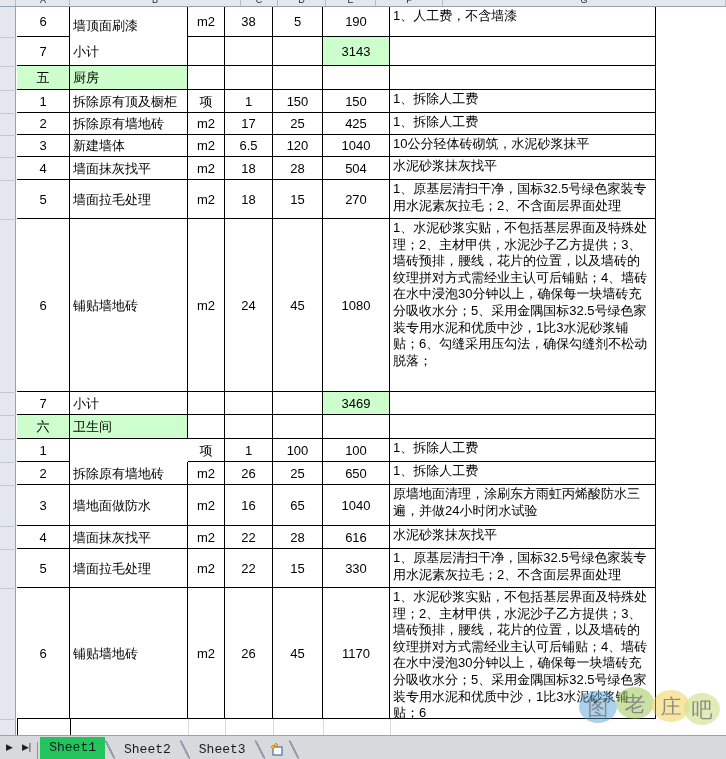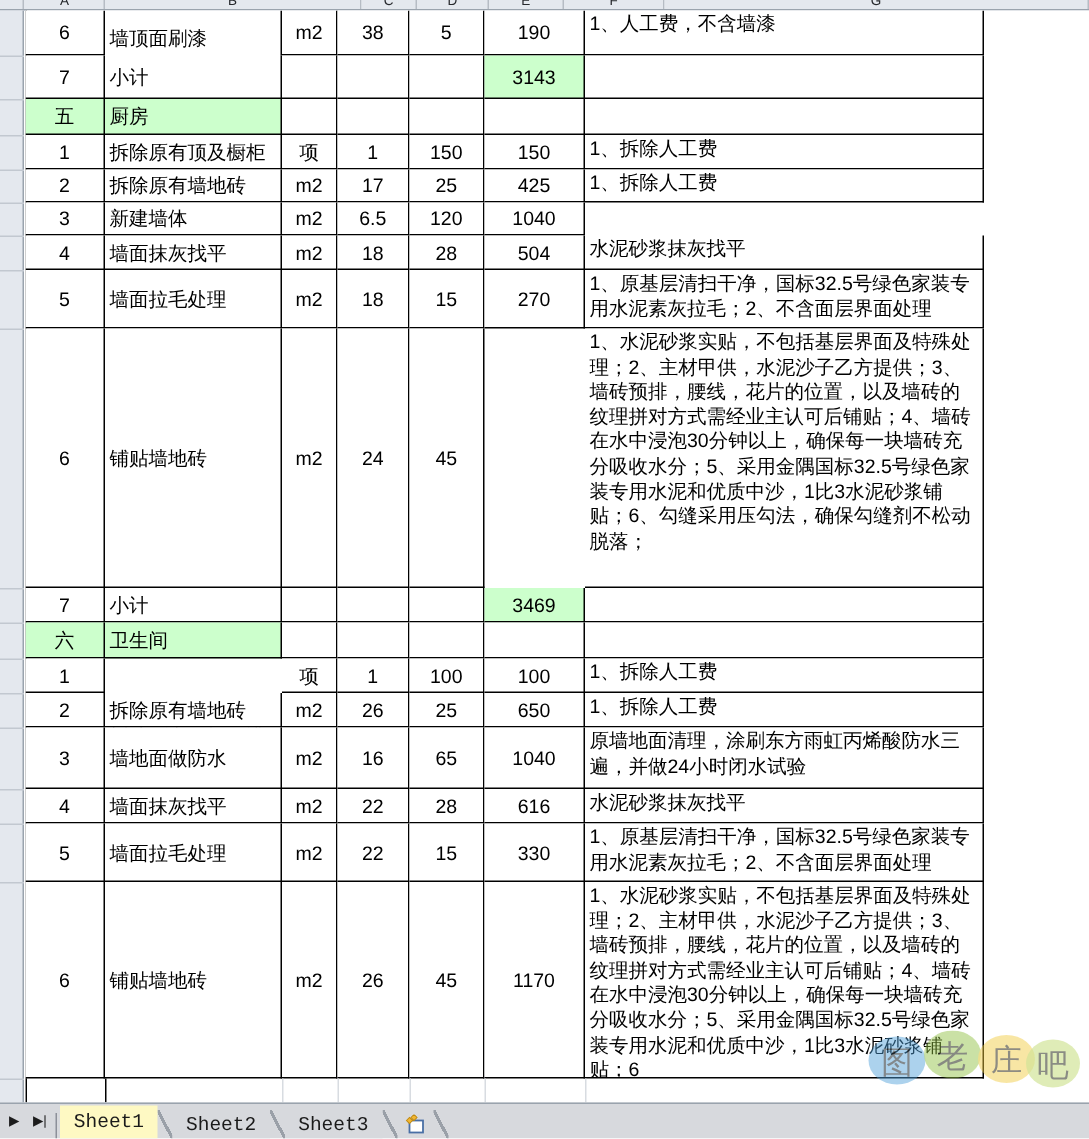--- a/index.html
+++ b/index.html
@@ -145,21 +145,21 @@
     height: 19px;
     line-height: 19px;
     padding: 0 9px 0 9px;
     font-family: "Liberation Mono", "DejaVu Sans Mono", monospace;
     font-size: 13px;
     color: #1a1a1a;
     background: #d7d9dd;
     white-space: nowrap;
   }
   .tab.active {
-    background: #fef9c3;
+    background: #22c55e;
     height: 22px;
     line-height: 22px;
   }
   .tab-slash {
     width: 10px; height: 19px;
     background: linear-gradient(to top right,
         transparent 0%, transparent 44%,
         #9aa0a8 44%, #9aa0a8 56%,
         transparent 56%, transparent 100%);
   }
@@ -264,39 +264,41 @@
       <div class="cell mid ctr" style="left: 208px; top: 106px; width: 48px; height: 22px;">17</div>
       <div class="cell mid ctr" style="left: 256px; top: 106px; width: 50px; height: 22px;">25</div>
       <div class="cell mid ctr" style="left: 306px; top: 106px; width: 67px; height: 22px;">425</div>
       <div class="cell topleft" style="left: 373px; top: 106px; width: 266px; height: 22px;">1、拆除人工费</div>
       <div class="cell mid ctr" style="left: 0px; top: 128px; width: 53px; height: 22px;">3</div>
       <div class="cell mid left" style="left: 53px; top: 128px; width: 118px; height: 22px;">新建墙体</div>
       <div class="cell mid ctr" style="left: 171px; top: 128px; width: 37px; height: 22px;">m2</div>
       <div class="cell mid ctr" style="left: 208px; top: 128px; width: 48px; height: 22px;">6.5</div>
       <div class="cell mid ctr" style="left: 256px; top: 128px; width: 50px; height: 22px;">120</div>
       <div class="cell mid ctr" style="left: 306px; top: 128px; width: 67px; height: 22px;">1040</div>
+      <div class="cell topleft" style="left: 373px; top: 128px; width: 266px; height: 22px;">10公分轻体砖砌筑，水泥砂浆抹平</div>
       <div class="cell mid ctr" style="left: 0px; top: 150px; width: 53px; height: 23px;">4</div>
       <div class="cell mid left" style="left: 53px; top: 150px; width: 118px; height: 23px;">墙面抹灰找平</div>
       <div class="cell mid ctr" style="left: 171px; top: 150px; width: 37px; height: 23px;">m2</div>
       <div class="cell mid ctr" style="left: 208px; top: 150px; width: 48px; height: 23px;">18</div>
       <div class="cell mid ctr" style="left: 256px; top: 150px; width: 50px; height: 23px;">28</div>
       <div class="cell mid ctr" style="left: 306px; top: 150px; width: 67px; height: 23px;">504</div>
       <div class="cell topleft" style="left: 373px; top: 150px; width: 266px; height: 23px;">水泥砂浆抹灰找平</div>
       <div class="cell mid ctr" style="left: 0px; top: 173px; width: 53px; height: 39px;">5</div>
       <div class="cell mid left" style="left: 53px; top: 173px; width: 118px; height: 39px;">墙面拉毛处理</div>
       <div class="cell mid ctr" style="left: 171px; top: 173px; width: 37px; height: 39px;">m2</div>
       <div class="cell mid ctr" style="left: 208px; top: 173px; width: 48px; height: 39px;">18</div>
       <div class="cell mid ctr" style="left: 256px; top: 173px; width: 50px; height: 39px;">15</div>
       <div class="cell mid ctr" style="left: 306px; top: 173px; width: 67px; height: 39px;">270</div>
       <div class="cell topleft" style="left: 373px; top: 173px; width: 266px; height: 39px;">1、原基层清扫干净，国标32.5号绿色家装专用水泥素灰拉毛；2、不含面层界面处理</div>
       <div class="cell mid ctr" style="left: 0px; top: 212px; width: 53px; height: 173px;">6</div>
       <div class="cell mid left" style="left: 53px; top: 212px; width: 118px; height: 173px;">铺贴墙地砖</div>
       <div class="cell mid ctr" style="left: 171px; top: 212px; width: 37px; height: 173px;">m2</div>
       <div class="cell mid ctr" style="left: 208px; top: 212px; width: 48px; height: 173px;">24</div>
       <div class="cell mid ctr" style="left: 256px; top: 212px; width: 50px; height: 173px;">45</div>
+      <div class="cell mid ctr" style="left: 306px; top: 212px; width: 67px; height: 173px;">1080</div>
       <div class="cell topleft" style="left: 373px; top: 212px; width: 266px; height: 173px;">1、水泥砂浆实贴，不包括基层界面及特殊处理；2、主材甲供，水泥沙子乙方提供；3、墙砖预排，腰线，花片的位置，以及墙砖的纹理拼对方式需经业主认可后铺贴；4、墙砖在水中浸泡30分钟以上，确保每一块墙砖充分吸收水分；5、采用金隅国标32.5号绿色家装专用水泥和优质中沙，1比3水泥砂浆铺贴；6、勾缝采用压勾法，确保勾缝剂不松动脱落；</div>
       <div class="cell mid ctr" style="left: 0px; top: 385px; width: 53px; height: 23px;">7</div>
       <div class="cell mid left" style="left: 53px; top: 385px; width: 118px; height: 23px;">小计</div>
       <div class="cell mid ctr" style="left: 171px; top: 385px; width: 37px; height: 23px;"></div>
       <div class="cell mid ctr" style="left: 208px; top: 385px; width: 48px; height: 23px;"></div>
       <div class="cell mid ctr" style="left: 256px; top: 385px; width: 50px; height: 23px;"></div>
       <div class="cell mid ctr green" style="left: 306px; top: 385px; width: 67px; height: 23px;">3469</div>
       <div class="cell topleft" style="left: 373px; top: 385px; width: 266px; height: 23px;"></div>
       <div class="cell mid ctr green" style="left: 0px; top: 408px; width: 53px; height: 24px;">六</div>
       <div class="cell mid left green" style="left: 53px; top: 408px; width: 118px; height: 24px;">卫生间</div>

